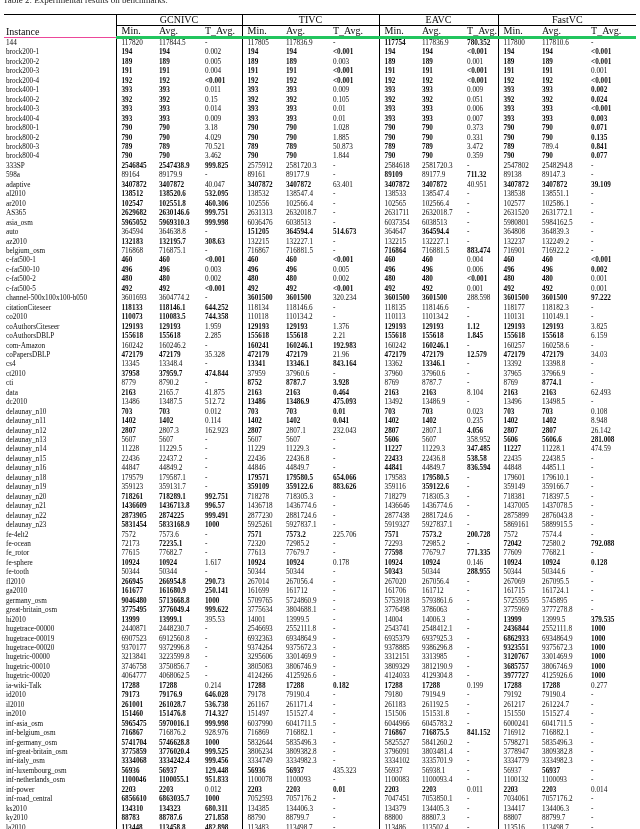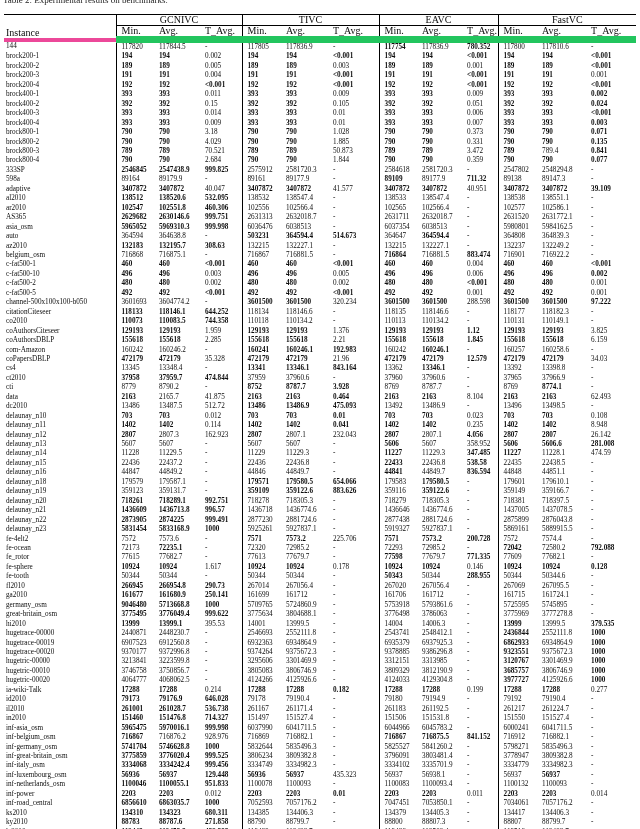--- a/index.html
+++ b/index.html
@@ -15,23 +15,23 @@
     position:absolute;top:14px;left:4px;width:632px;
     border-collapse:collapse;table-layout:fixed;
     border-top:1.2px solid #000;
     font-size:7.2px;
   }
   th,td{
     padding:0 0 0 5px;margin:0;text-align:left;font-weight:normal;
     height:9.45px;line-height:9.45px;white-space:nowrap;overflow:hidden;
   }
   thead th{font-size:10px;height:10px;line-height:10px;}
-  th.inst{vertical-align:bottom;padding-left:2px;border-bottom:4px solid #ec4899;}
+  th.inst{vertical-align:bottom;padding-left:2px;border-bottom:1px solid #ec4899;}
   th.grp{text-align:center;border-bottom:0.8px solid #000;padding-left:0;}
-  tr.sub th{border-bottom:7px solid #22c55e;margin-left:28px;}
+  tr.sub th{border-bottom:3px solid #22c55e;margin-left:28px;}
   .vl{border-left:0.8px solid #000;}
   td:first-child{padding-left:2px;}
   .b{font-weight:bold;}
 </style>
 </head>
 <body>
 
 <div class="caption">Table 2: Experimental results on benchmarks.</div>
 
 <table class="results">
@@ -251,21 +251,21 @@
         <td class="b">789</td>
         <td>3.472</td>
         <td class="vl b">789</td>
         <td>789.4</td>
         <td class="b">0.841</td>
       </tr>
       <tr>
         <td>brock800-4</td>
         <td class="vl b">790</td>
         <td class="b">790</td>
-        <td>2.684</td>
+        <td>3.462</td>
         <td class="vl b">790</td>
         <td class="b">790</td>
         <td>1.844</td>
         <td class="vl b">790</td>
         <td class="b">790</td>
         <td>0.359</td>
         <td class="vl b">790</td>
         <td class="b">790</td>
         <td class="b">0.077</td>
       </tr>
@@ -299,21 +299,21 @@
         <td>89147.3</td>
         <td>-</td>
       </tr>
       <tr>
         <td>adaptive</td>
         <td class="vl b">3407872</td>
         <td class="b">3407872</td>
         <td>40.047</td>
         <td class="vl b">3407872</td>
         <td class="b">3407872</td>
-        <td>41.577</td>
+        <td>63.401</td>
         <td class="vl b">3407872</td>
         <td class="b">3407872</td>
         <td>40.951</td>
         <td class="vl b">3407872</td>
         <td class="b">3407872</td>
         <td class="b">39.109</td>
       </tr>
       <tr>
         <td>al2010</td>
         <td class="vl b">138512</td>
@@ -372,21 +372,21 @@
         <td>-</td>
         <td class="vl">5980801</td>
         <td>5984162.5</td>
         <td>-</td>
       </tr>
       <tr>
         <td>auto</td>
         <td class="vl">364594</td>
         <td>364638.8</td>
         <td>-</td>
-        <td class="vl b">503231</td>
+        <td class="vl b">151205</td>
         <td class="b">364594.4</td>
         <td class="b">514.673</td>
         <td class="vl">364647</td>
         <td class="b">364594.4</td>
         <td>-</td>
         <td class="vl">364808</td>
         <td>364839.3</td>
         <td>-</td>
       </tr>
       <tr>

